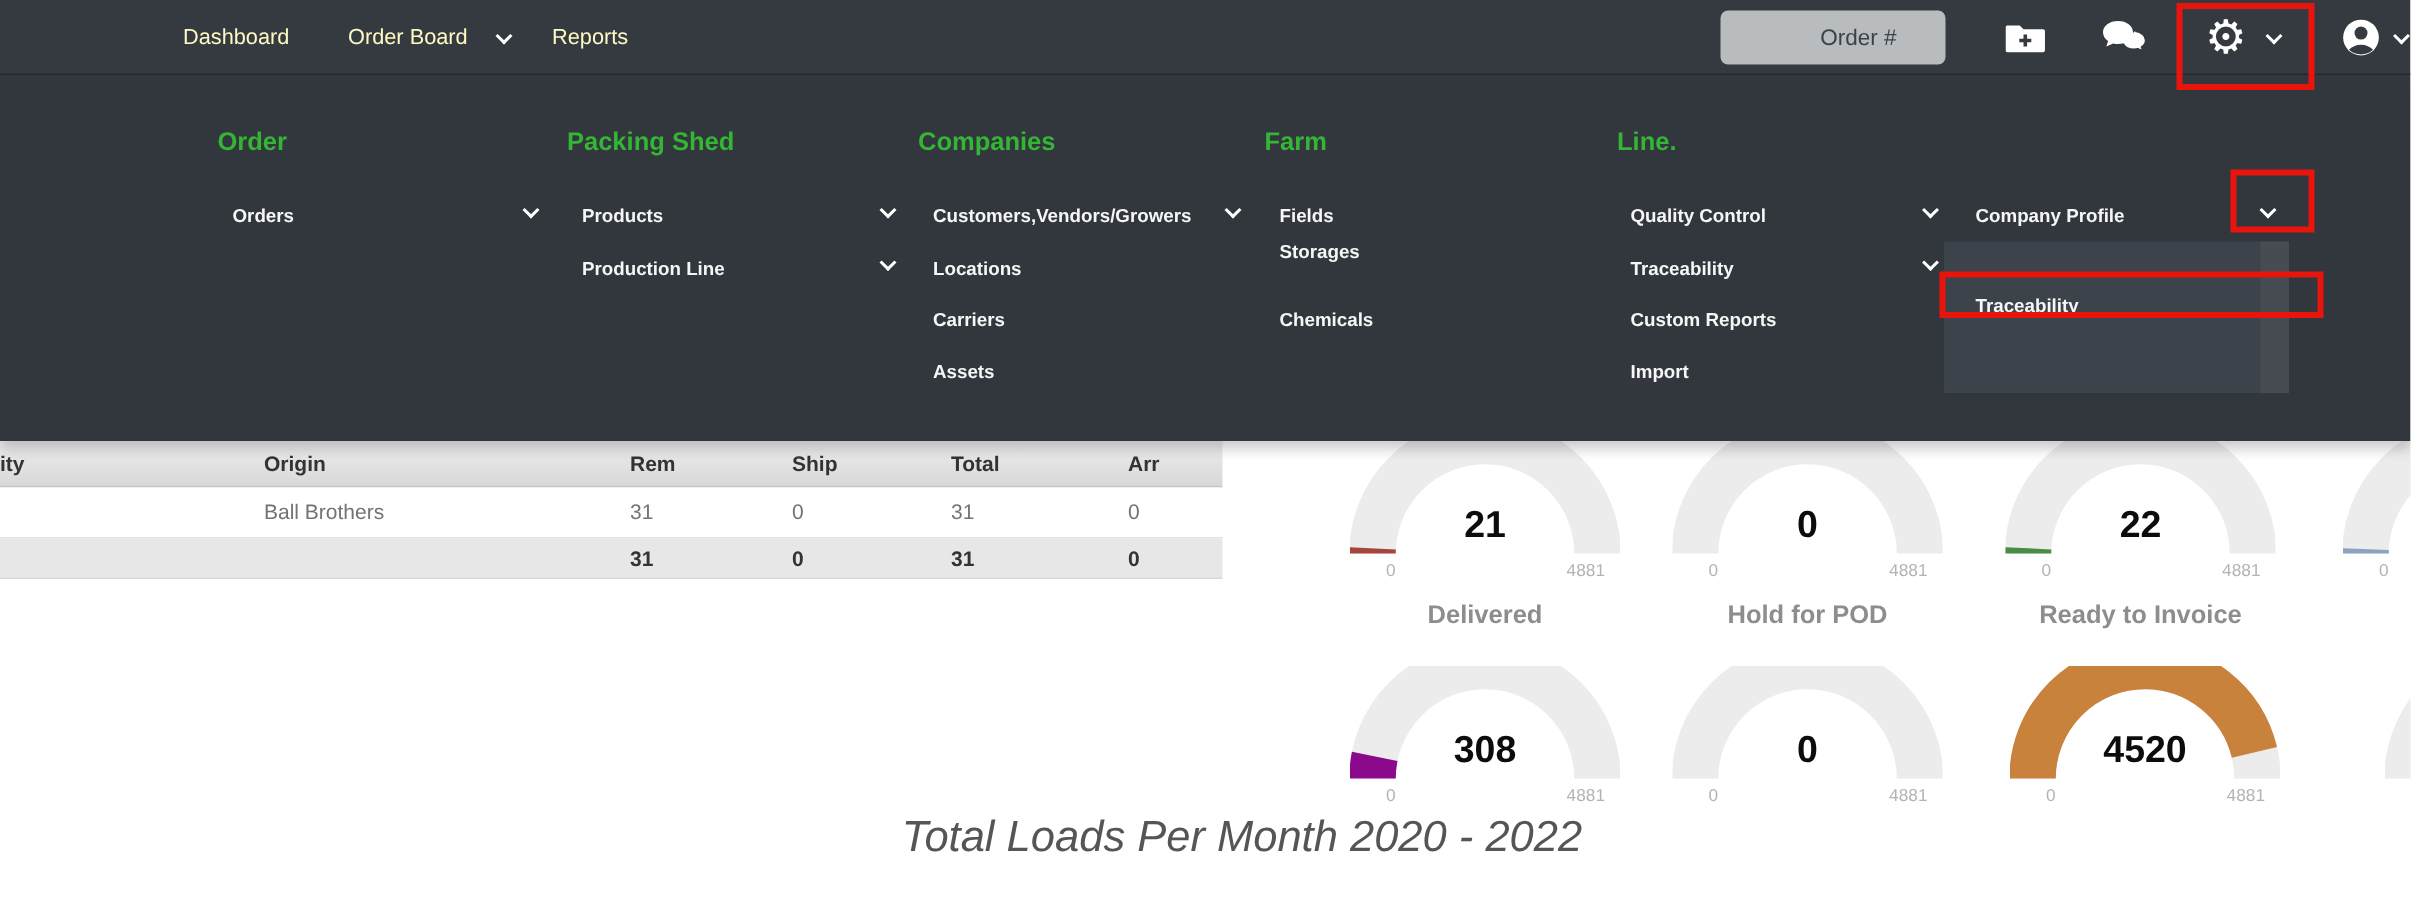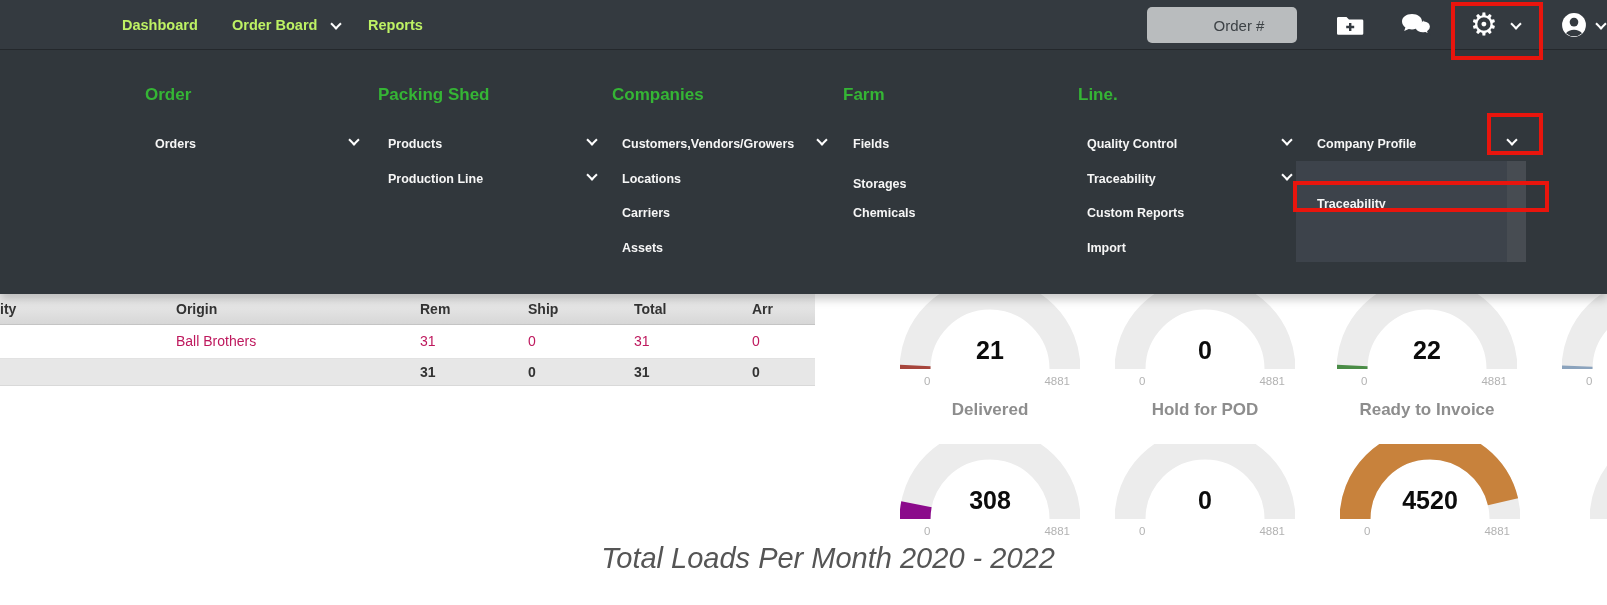--- a/index.html
+++ b/index.html
@@ -2,21 +2,21 @@
 <html><head>
 <meta charset="utf-8">
 <style>
   * { margin:0; padding:0; box-sizing:border-box; }
   html,body { width:1607px; height:605px; overflow:hidden; background:#fff;
               font-family:"Liberation Sans", sans-serif; position:relative; }
 
   
   .navbar { position:absolute; left:0; top:0; width:1607px; height:50px;
             background:#343a40; z-index:30; border-bottom:1px solid #24282c; }
-  .navlink { position:absolute; top:17px; color:#bef264; font-size:14.5px; font-weight:bold;
+  .navlink { position:absolute; top:17px; color:#fef9c3; font-size:14.5px; font-weight:normal;
              cursor:pointer; white-space:nowrap; }
   .order-input { position:absolute; left:1147px; top:7px; width:150px; height:36px;
                  background:#b9bcbe; border:none; border-radius:5px; text-align:center;
                  font-size:15px; color:#3d4246; font-family:"Liberation Sans",sans-serif;padding-left:34px; }
   .order-input::placeholder { color:#3d4246; opacity:1; }
   .navicon { position:absolute; cursor:pointer; }
   .gear-glyph { font-size:31px; color:#fff; line-height:38px; }
 
   
   .chev { position:absolute; width:8px; height:8px;
@@ -40,21 +40,21 @@
   
   .redbox { position:absolute; border:4px solid #e9150d; z-index:60; pointer-events:none; }
 
   
   .loads-table { position:absolute; left:0; top:294px; width:815px; z-index:10; }
   .thead { position:relative; height:31px;
            background:linear-gradient(#efefef,#d7d7d7); border-bottom:1px solid #c4c4c4; }
   .thead span { position:absolute; top:0; line-height:30px; font-size:14px;
                 font-weight:bold; color:#333; }
   .trow { position:relative; height:34px; background:#fff; border-bottom:1px solid #e2e2e2; }
-  .trow span { position:absolute; top:0; line-height:33px; font-size:14px; color:#be185d; }
+  .trow span { position:absolute; top:0; line-height:33px; font-size:14px; color:#737373; }
   .tfoot { position:relative; height:27px; background:#e7e7e7; border-bottom:1px solid #d9d9d9; }
   .tfoot span { position:absolute; top:0; line-height:26px; font-size:14px;
                 font-weight:bold; color:#333; }
 
   
   .gauge { position:absolute; width:180px; z-index:5; }
   .gauge svg { display:block; }
   .gval { position:absolute; top:42px; left:0; right:0; text-align:center;
           font-size:25px; font-weight:bold; color:#0c0c0c; }
   .gminmax { display:flex; justify-content:space-between; padding:3px 10px 0 24px;
@@ -110,21 +110,21 @@
 
   <div class="mm-header" style="left:612px; top:35px">Companies</div>
   <div class="mm-item" style="left:622px; top:87px">Customers,Vendors/Growers</div>
   <span class="chev" style="left:818px; top:86px"></span>
   <div class="mm-item" style="left:622px; top:121.5px">Locations</div>
   <div class="mm-item" style="left:622px; top:156px">Carriers</div>
   <div class="mm-item" style="left:622px; top:190.5px">Assets</div>
 
   <div class="mm-header" style="left:843px; top:35px">Farm</div>
   <div class="mm-item" style="left:853px; top:87px">Fields</div>
-  <div class="mm-item" style="left:853px; top:127px">Storages</div>
+  <div class="mm-item" style="left:853px; top:111px">Storages</div>
   <div class="mm-item" style="left:853px; top:156px">Chemicals</div>
 
   <div class="mm-header" style="left:1078px; top:35px">Line.</div>
   <div class="mm-item" style="left:1087px; top:87px">Quality Control</div>
   <span class="chev" style="left:1283px; top:86px"></span>
   <div class="mm-item" style="left:1087px; top:121.5px">Traceability</div>
   <span class="chev" style="left:1283px; top:120.5px"></span>
   <div class="mm-item" style="left:1087px; top:156px">Custom Reports</div>
   <div class="mm-item" style="left:1087px; top:190.5px">Import</div>
 

